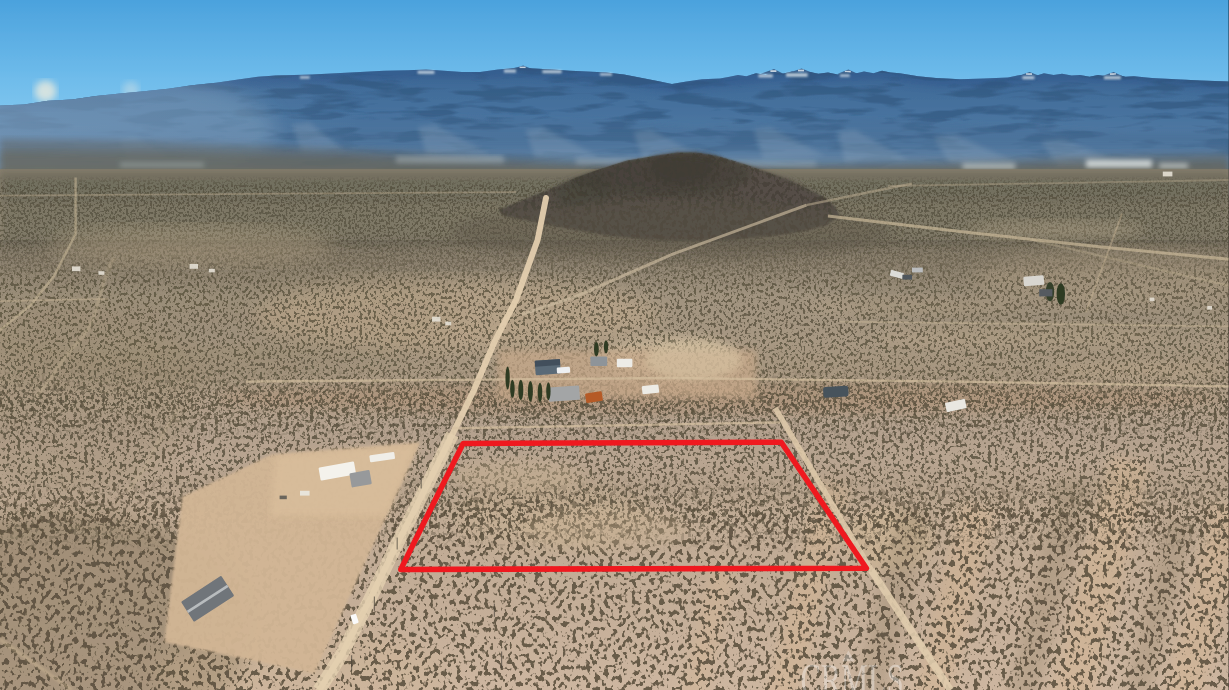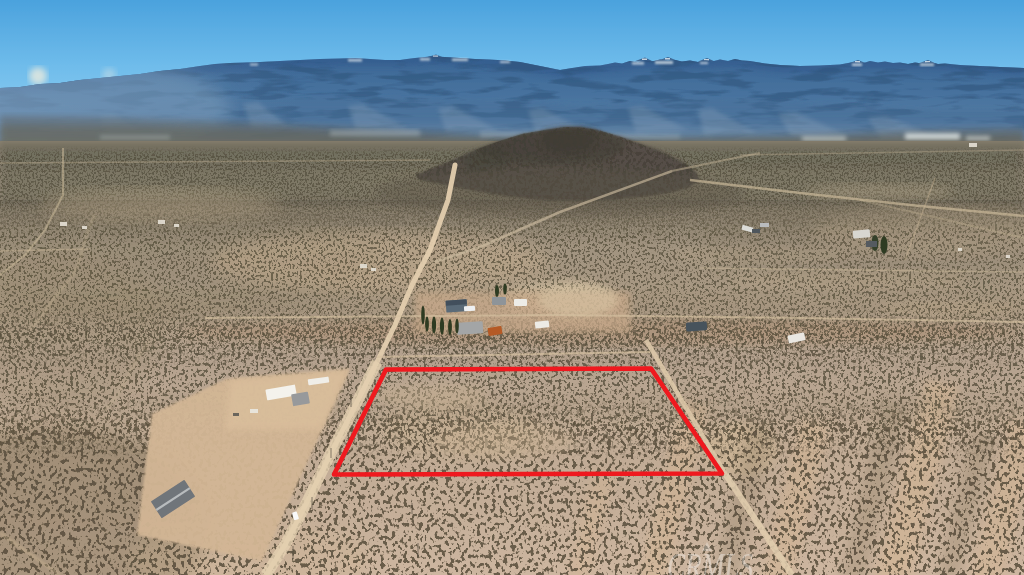--- a/index.html
+++ b/index.html
@@ -1,16 +1,16 @@
 <!DOCTYPE html>
 <html><head>
 <meta charset="utf-8">
 <style>
   html,body{margin:0;padding:0;background:#000;}
-  #stage{width:1024px;height:575px;overflow:hidden;position:relative;font-family:"Liberation Sans",sans-serif;font-style:italic;}
+  #stage{width:1024px;height:575px;overflow:hidden;position:relative;font-family:"Liberation Sans",sans-serif;}
 </style>
 </head>
 <body>
 <div id="stage">
 <svg width="1024" height="575" viewBox="0 0 1024 575" xmlns="http://www.w3.org/2000/svg">
 <defs>
   <filter id="bphoto" x="0" y="0" width="100%" height="100%">
           <feGaussianBlur stdDeviation="0.45"></feGaussianBlur>
         </filter>
   <linearGradient id="sky" x1="0" y1="0" x2="0" y2="1">

